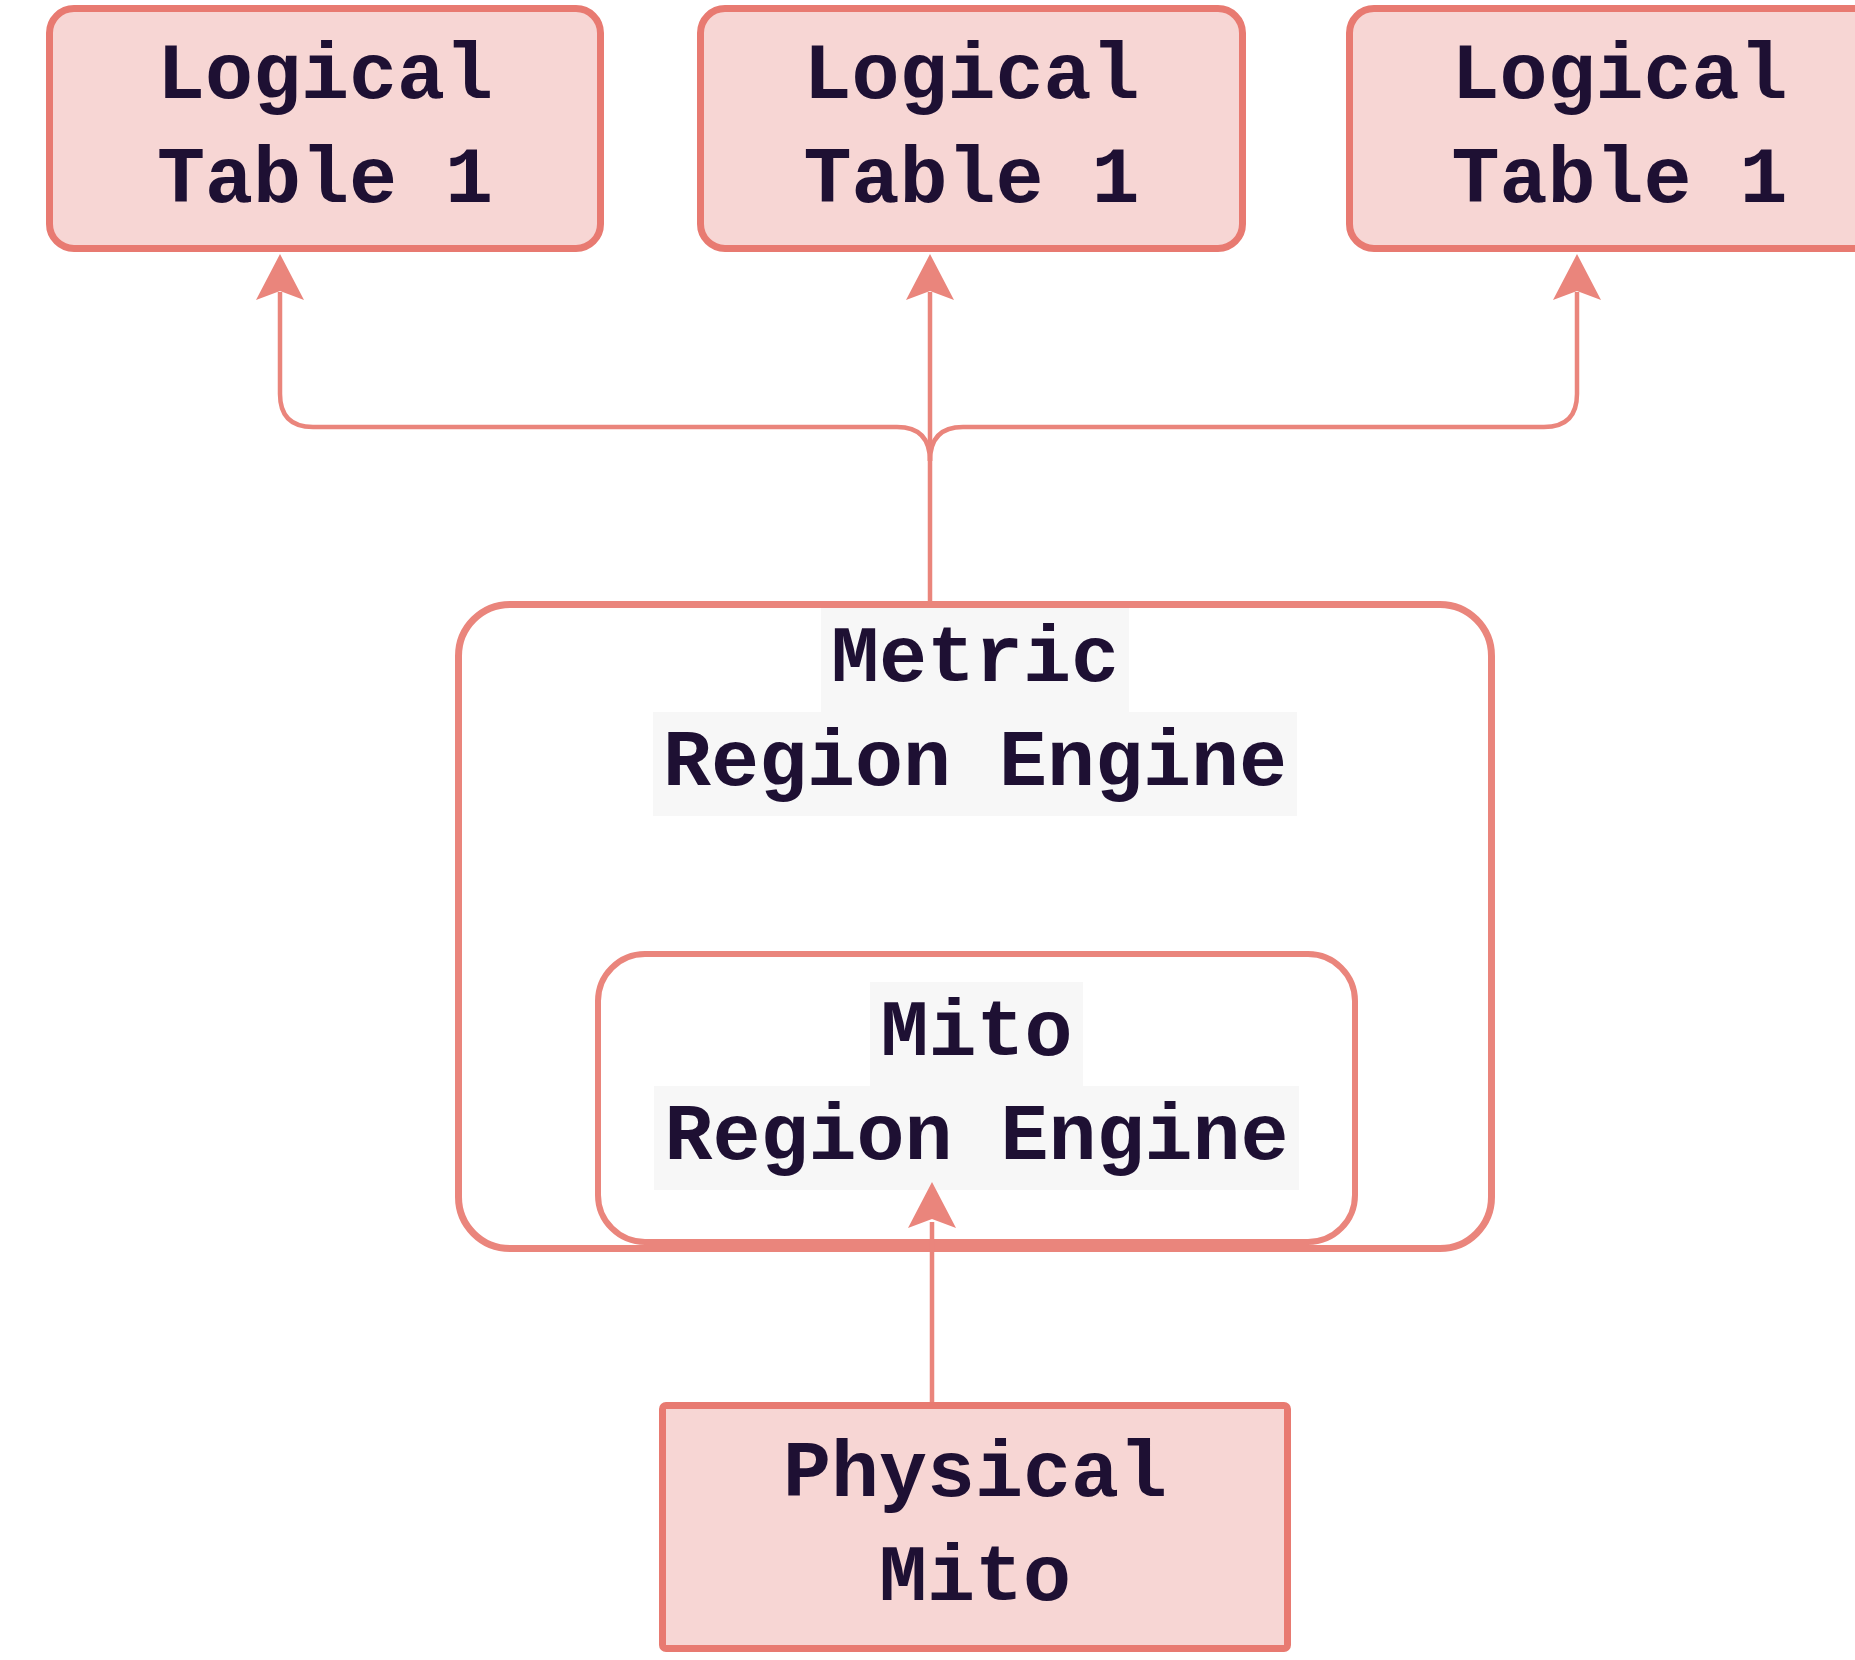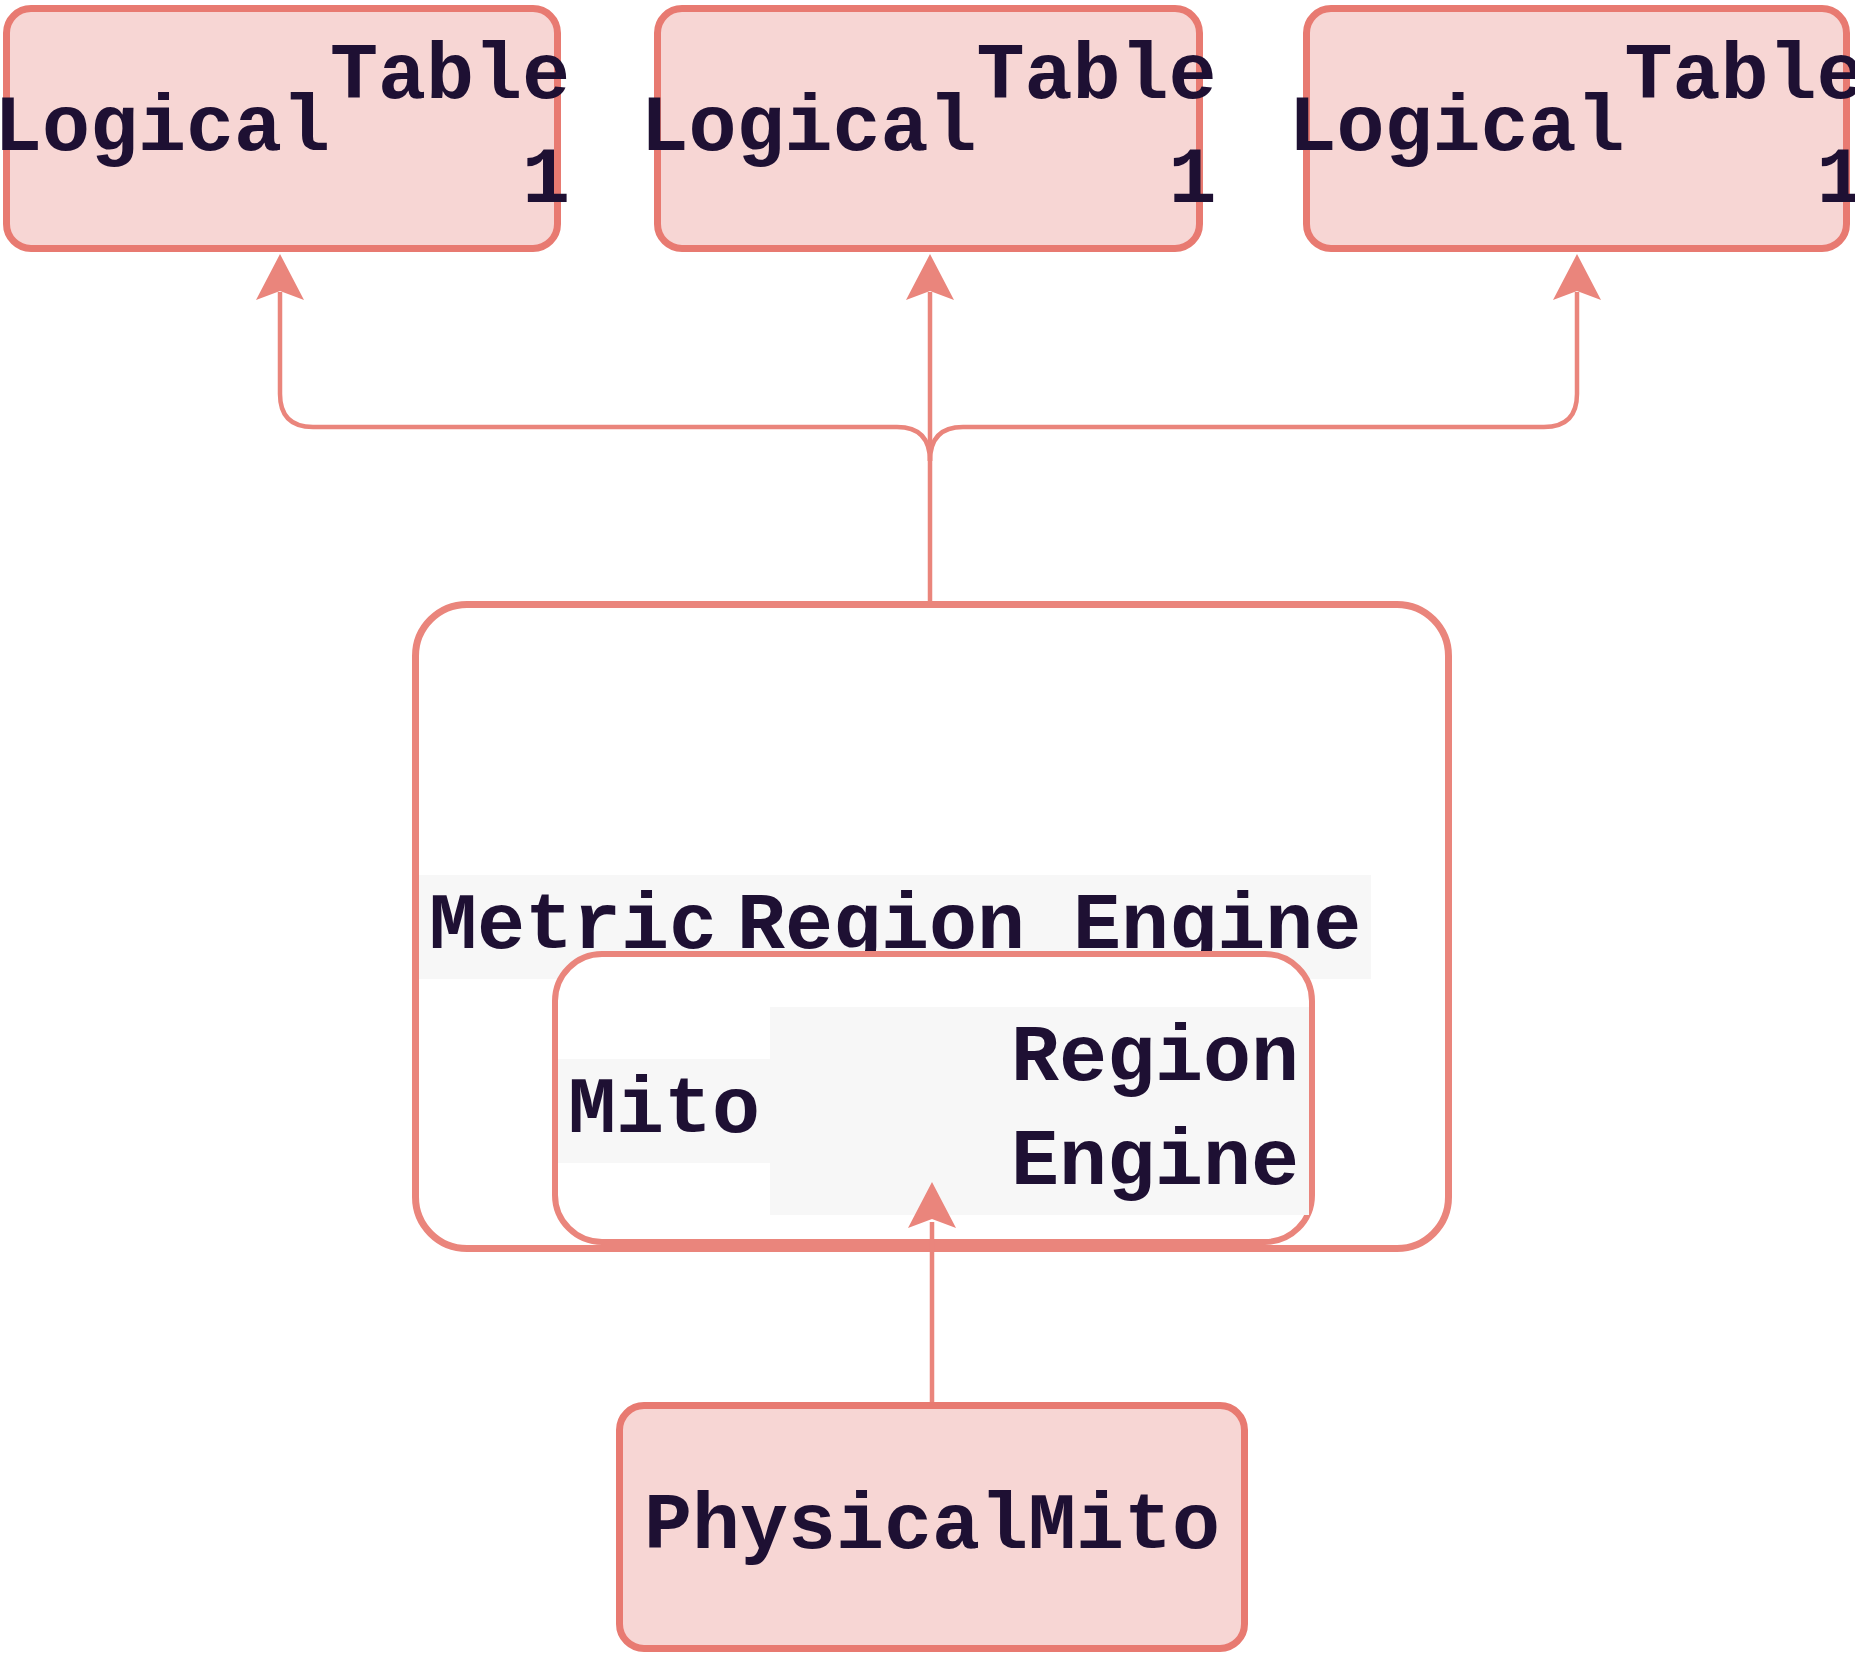--- a/index.html
+++ b/index.html
@@ -16,28 +16,29 @@
     width:1855px;height:1660px;
     background:#ffffff;
     font-family:"Liberation Mono","DejaVu Sans Mono",monospace;
     color:var(--text);
     overflow:hidden;
   }
   .node{
     position:absolute;
     box-sizing:border-box;
     display:flex;
-    flex-direction:row;
+    flex-direction:column;
     align-items:center;
     justify-content:center;
-    text-align:right;
+    text-align:left;
     font-size:80px;
     font-weight:bold;
     line-height:104px;
     z-index:1;
+    margin-left:43px;
   }
   .pink{
     background:var(--node-fill);
     border:7px solid var(--node-border);
   }
   .engine{
     background:var(--engine-fill);
     border:7px solid var(--arrow);
     justify-content:flex-start;
   }
@@ -49,21 +50,21 @@
     left:412px; top:601px; width:1040px; height:651px;
     border-radius:55px; 
   }
   #mito{
     left:552px; top:951px; width:763px; height:294px;
     border-radius:50px; border-width:6px; padding-top:25px;
     z-index:2;
   }
   #physical{
     left:616px; top:1402px; width:632px; height:250px;
-    border-radius:28px;
+    border-radius:7px;
   }
   .lbl{display:block;}
   .engine .lbl{background:var(--label-bg); padding:0 10px;}
   svg.edges{
     position:absolute; left:0; top:0; z-index:3;
     pointer-events:none;
   }
   svg.edges path{
     fill:none; stroke:var(--arrow); stroke-width:4.5px;
   }

